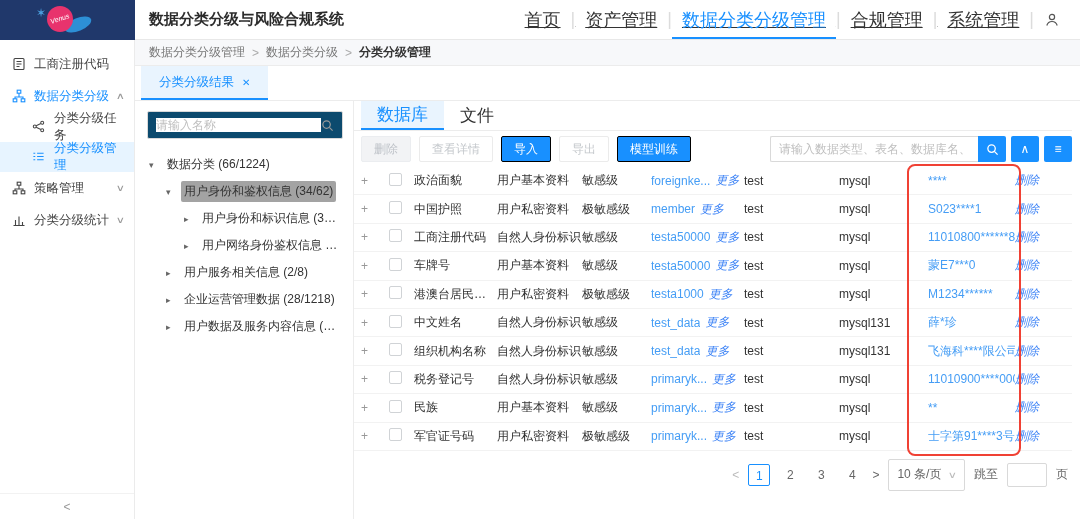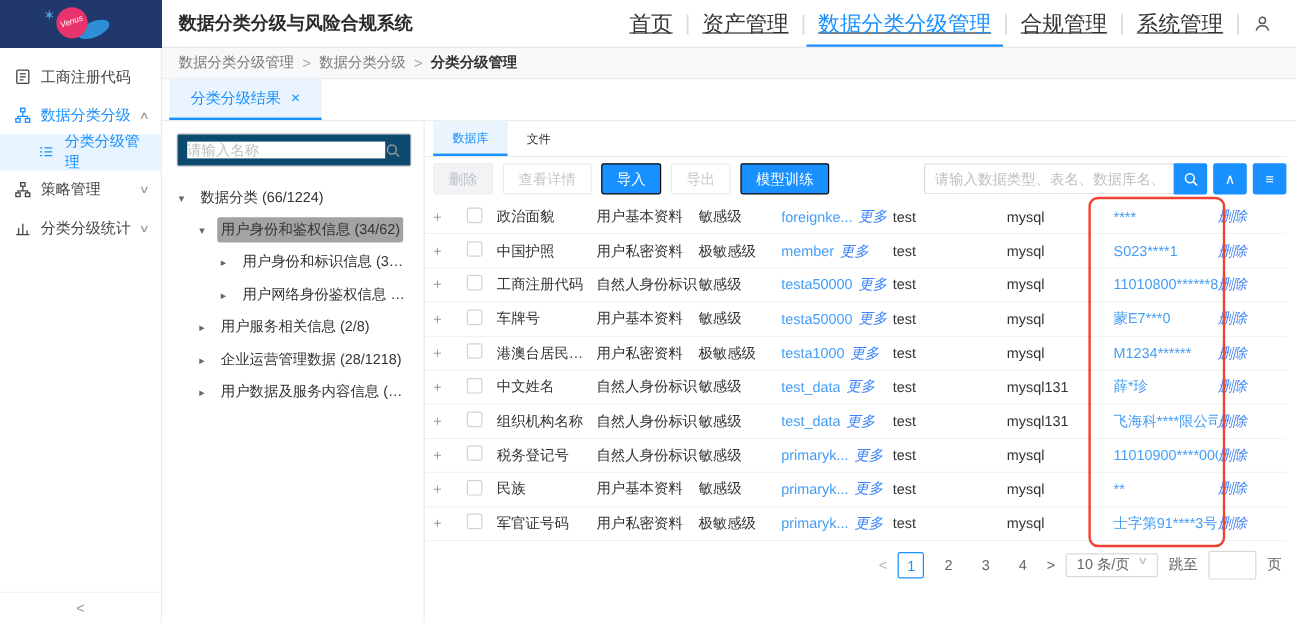--- a/index.html
+++ b/index.html
@@ -63,21 +63,21 @@
   .tree-item .tree-arrow { width:15px; color:#666; font-size:9px; flex:none; }
   .tree-item.lvl0 { padding-left:2px; }
   .tree-item.lvl1 { padding-left:19px; }
   .tree-item.lvl2 { padding-left:37px; }
   .tree-label { white-space:nowrap; overflow:hidden; text-overflow:ellipsis; padding:2px 3px; border-radius:2px; }
   .tree-item.selected .tree-label { background:#a3a3a3; }
 
   
   .table-area { flex:1; min-width:0; display:flex; flex-direction:column; padding:0 8px 0 0; }
   .inner-tabs { height:30px; border-bottom:1px solid #ececec; display:flex; align-items:stretch; padding-left:7px; }
-  .itab { display:flex; align-items:center; padding:0 16px; font-size:10px; color:#333; cursor:pointer;font-family:Liberation Serif, serif; }
+  .itab { display:flex; align-items:center; padding:0 16px; font-size:17px; color:#333; cursor:pointer;font-family:Liberation Serif, serif; }
   .itab.active { color:#1890ff; background:#e9f4fe; border-bottom:2px solid #1890ff; }
 
   .toolbar { height:36px; display:flex; align-items:center; gap:8px; padding-left:7px; }
   .btn { height:26px; padding:0 12px; border-radius:2px; display:flex; align-items:center; font-size:12px; cursor:pointer; }
   .btn-gray  { background:#f2f3f5; border:1px solid #ebedf0; color:#bfc3c9; }
   .btn-ghost { background:#fff; border:1px solid #ebebeb; color:#c4c8cc; }
   .btn-primary { background:#1890ff; border:1px solid #000000; color:#fff; }
   .toolbar-right { margin-left:auto; display:flex; align-items:center; gap:5px; }
   .search-group { display:flex; align-items:center; }
   .search-input { width:208px; height:26px; border:1px solid #d9d9d9; border-right:none;
@@ -111,21 +111,21 @@
   .red-box { position:absolute; left:553px; top:-3px; width:114px; height:292px;
     border:2px solid #f04134; border-radius:8px; pointer-events:none; z-index:5; }
 
   
   .pagination { display:flex; justify-content:flex-end; align-items:center; gap:9px; margin-top:8px;
     padding-right:4px; color:#666; }
   .pg-arrow { color:#bbb; cursor:pointer; }
   .pg-arrow.next { color:#666; }
   .pg { min-width:22px; height:22px; line-height:22px; text-align:center; border-radius:2px; cursor:pointer; }
   .pg.current { border:1px solid #1890ff; color:#1890ff; }
-  .pg-size { height:20px; border:1px solid #d9d9d9; border-radius:2px; display:flex; 
+  .pg-size { height:32px; border:1px solid #d9d9d9; border-radius:2px; display:flex; align-items:center;
     gap:8px; padding:0 8px; color:#666; cursor:pointer; }
   .pg-size .sm-caret { color:#bbb; font-size:9px; transform:scaleX(1.4); }
   .pg-jump-input { width:40px; height:24px; border:1px solid #d9d9d9; border-radius:2px; outline:none;
     font-family:"Liberation Sans", sans-serif; padding:0 4px; }
 
   svg { display:block; }
 </style>
 </head>
 <body>
 
@@ -190,20 +190,31 @@
       <span class="s-icon">
         <svg width="14" height="14" viewBox="0 0 14 14" fill="none" stroke="currentColor" stroke-width="1.1">
           <rect x="5.2" y="1.2" width="3.6" height="3"></rect>
             <rect x="1.2" y="9.8" width="3.6" height="3"></rect>
           <rect x="9.2" y="9.8" width="3.6" height="3"></rect>
             <path d="M7 4.2V8M3 9.8V8h8v1.8"></path>
         </svg>
         </span>
       <span>数据分类分级</span>
       <span class="caret">∧</span>
+    </div>
+    <div class="side-item child">
+      <span class="s-icon">
+        <svg width="13" height="13" viewBox="0 0 14 14" fill="none" stroke="currentColor" stroke-width="1.1">
+          <circle cx="3" cy="7" r="1.6"></circle>
+            <circle cx="11" cy="3" r="1.6"></circle>
+            <circle cx="11" cy="11" r="1.6"></circle>
+          <path d="M4.5 6.2l5-2.4M4.5 7.8l5 2.4"></path>
+        </svg>
+        </span>
+      <span>分类分级任务</span>
     </div>
     <div class="side-item child active">
       <span class="s-icon">
         <svg width="13" height="13" viewBox="0 0 14 14" fill="none" stroke="currentColor" stroke-width="1.1">
           <path d="M1.5 3.5h2M5.5 3.5h7M1.5 7h2M5.5 7h7M1.5 10.5h2M5.5 10.5h7"></path>
         </svg>
         </span>
       <span>分类分级管理</span>
     </div>
     <div class="side-item">

